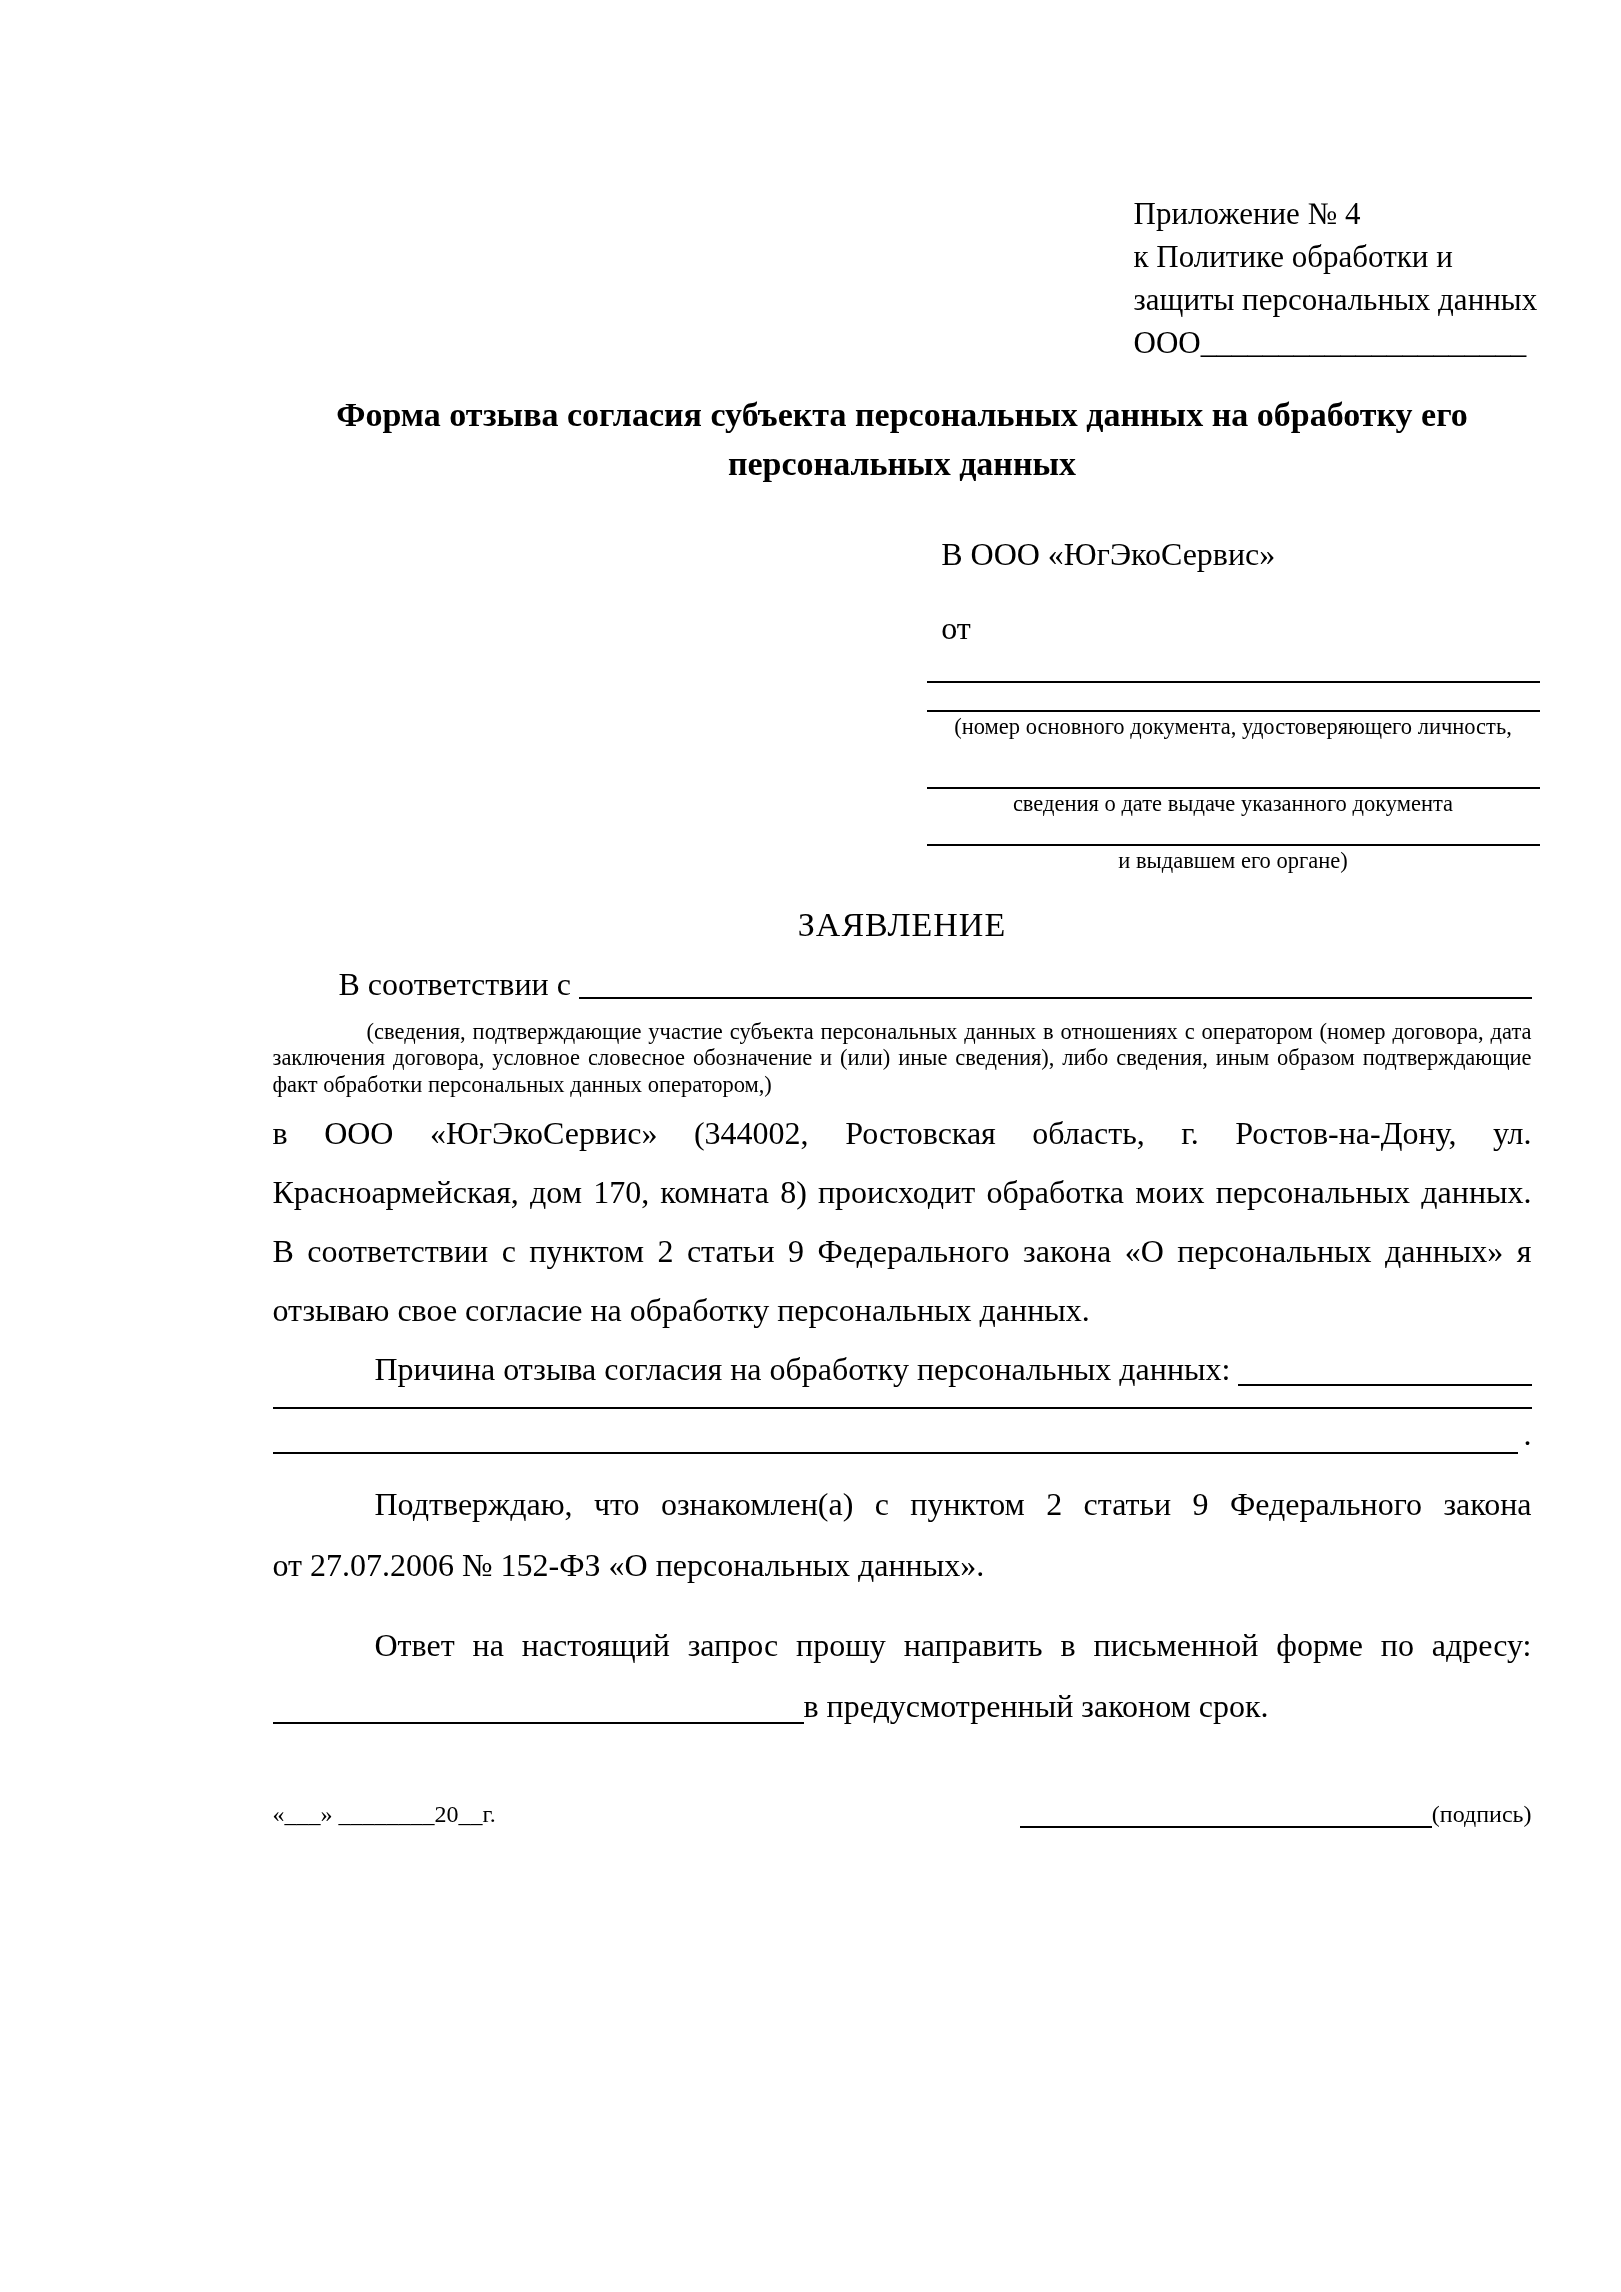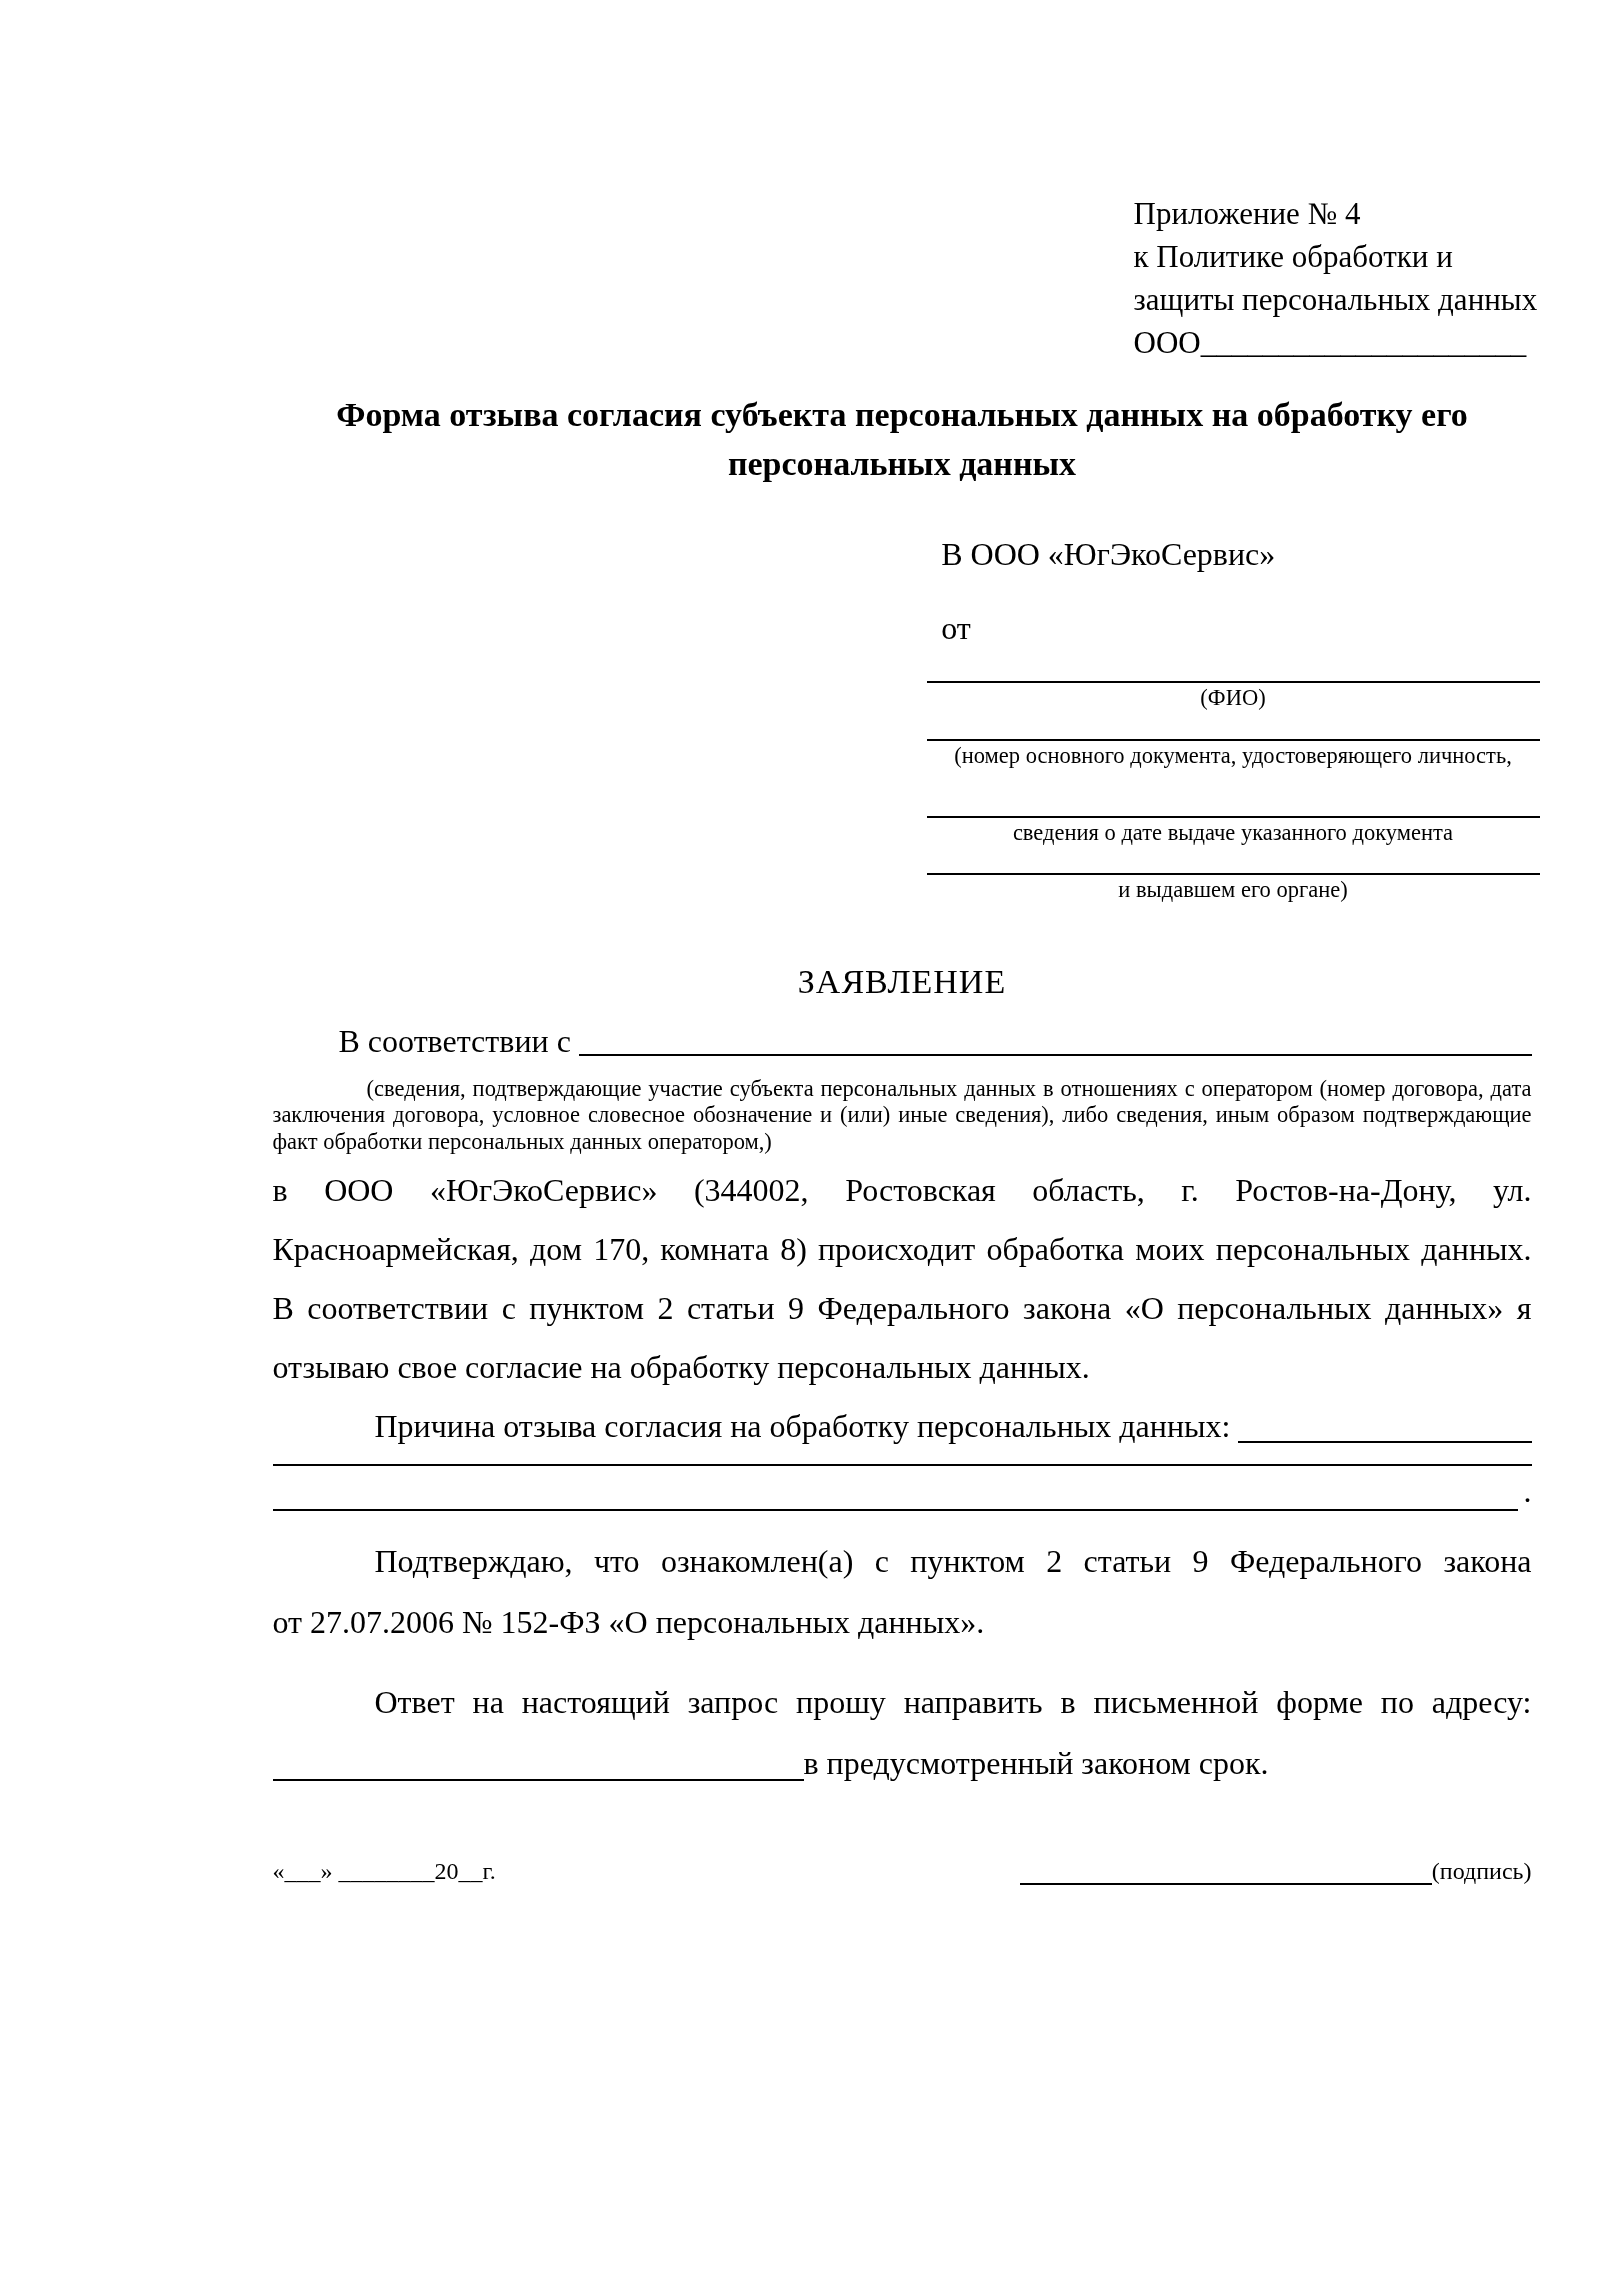--- a/index.html
+++ b/index.html
@@ -51,21 +51,21 @@
   .b2 { margin-top: 27.4px; }
   .b3 { margin-top: 46px; }
   .b4 { margin-top: 26.5px; }
   .cap {
     font-size: 22.5px;
     line-height: 29px;
     text-align: center;
   }
   
   .statement-heading {
-    margin-top: 56px;
+    margin-top: 28px;
     font-size: 34px;
     line-height: 43px;
     text-align: center;
     letter-spacing: 1px;
   }
   .row {
     display: flex;
     align-items: flex-end;
     font-size: 32px;
   }
@@ -146,21 +146,20 @@
     <div>ООО_____________________</div>
   </div>
 
   <h1 class="doc-title">Форма отзыва согласия субъекта персональных данных на обработку его персональных данных</h1>
 
   <div class="addressee">
     <div class="addr-text">В ООО «ЮгЭкоСервис»</div>
     <div class="addr-text addr-from">от</div>
 
     <div class="blank b1"></div>
-    <div class="cap">(ФИО)</div>
 
     <div class="blank b2"></div>
     <div class="cap">(номер основного документа, удостоверяющего личность,</div>
 
     <div class="blank b3"></div>
     <div class="cap">сведения о дате выдаче указанного документа</div>
 
     <div class="blank b4"></div>
     <div class="cap">и выдавшем его органе)</div>
   </div>

